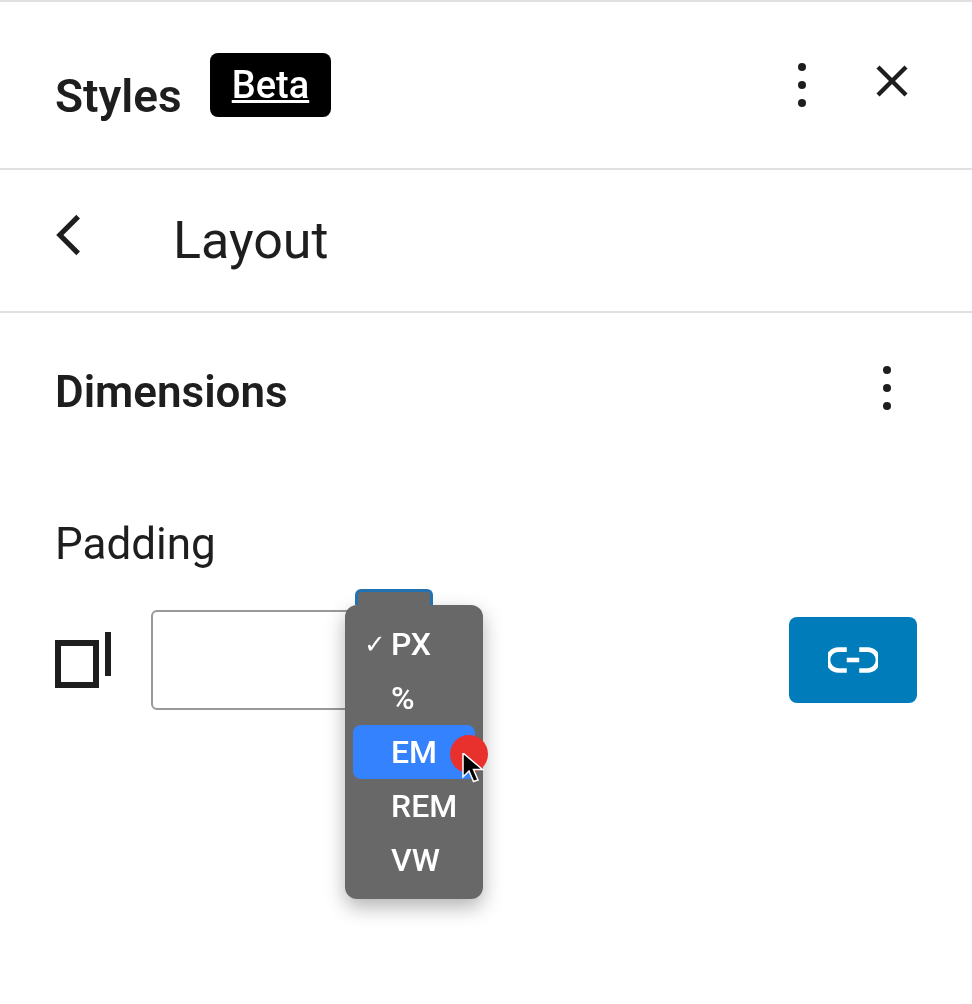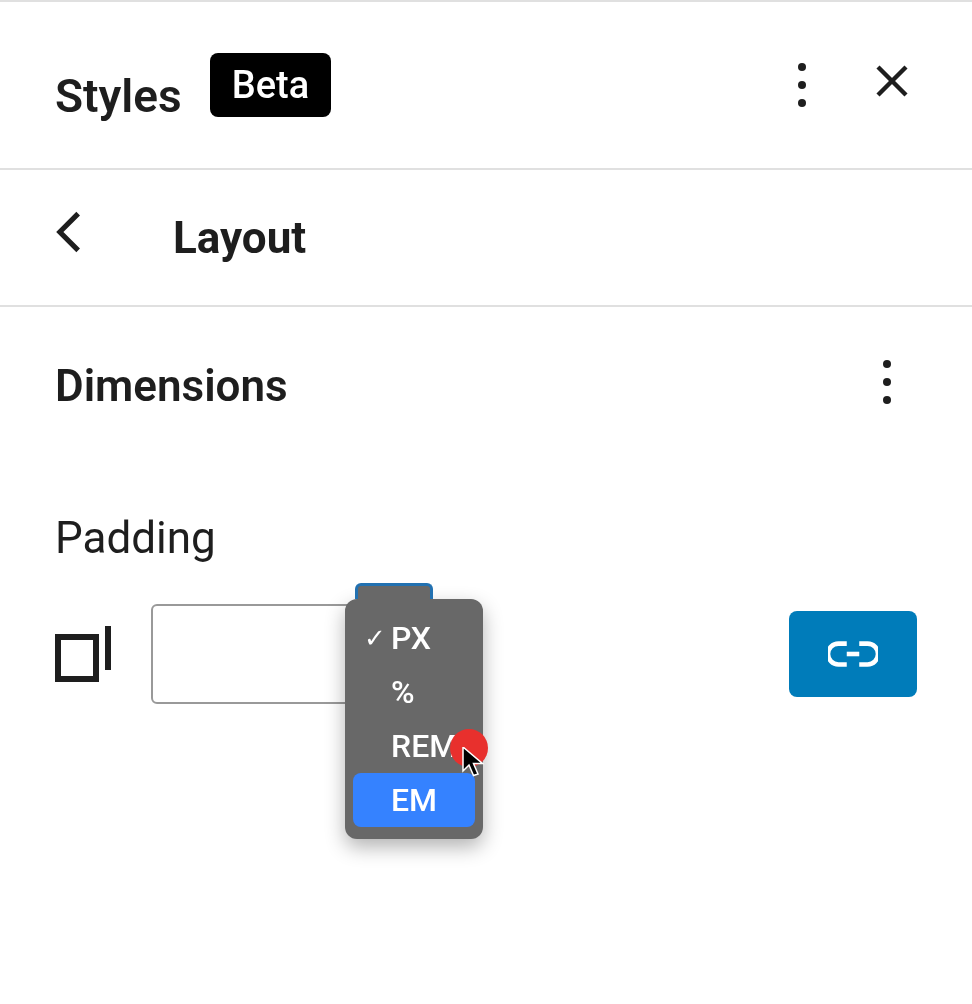--- a/index.html
+++ b/index.html
@@ -27,20 +27,21 @@
       margin-right: 28px;
       margin-top: 22px;
     }
     .badge {
       background: #000;
       color: #fff;
       padding: 10px 22px;
       border-radius: 8px;
       font-size: 38px;
       font-weight: 500;
+      text-decoration: underline;
     }
     .spacer {
       flex: 1;
     }
     .icon-btn {
       width: 60px;
       height: 60px;
       display: flex;
       align-items: center;
       justify-content: center;
@@ -69,22 +70,22 @@
       padding: 40px 55px;
       border-bottom: 2px solid #e0e0e0;
     }
     .back-chevron {
       font-size: 46px;
       font-weight: 400;
       cursor: pointer;
       margin-right: 90px;
     }
     .subheader-title {
-      font-size: 44px;
-      font-weight: 700;
+      font-size: 52px;
+      font-weight: 400;
     }
     .section {
       padding: 45px 55px 20px 55px;
     }
     .section-header {
       display: flex;
       align-items: flex-end;
       justify-content: space-between;
       margin-bottom: 100px;
     }
@@ -265,27 +266,31 @@
     <div class="dropdown">
       <div class="dropdown-tab"></div>
       <div class="dropdown-item">
         <span class="check-mark">✓</span>
         <span>PX</span>
       </div>
       <div class="dropdown-item">
         <span class="check-mark"></span>
         <span>%</span>
       </div>
+      <div class="dropdown-item highlighted">
+        <span class="check-mark"></span>
+        <span>EM</span>
+      </div>
       <div class="dropdown-item">
         <span class="check-mark"></span>
         <span>REM</span>
       </div>
-      <div class="dropdown-item highlighted">
+      <div class="dropdown-item">
         <span class="check-mark"></span>
-        <span>EM</span>
+        <span>VW</span>
       </div>
     </div>
 
     <div class="cursor-indicator">
       <div class="red-dot"></div>
       <div class="cursor-arrow">
         <svg width="26" height="30" viewBox="0 0 16 20">
           <path d="M0,0 L0,16 L4,12 L7,19 L10,18 L7,11 L13,11 Z" fill="#000" stroke="#fff" stroke-width="1"></path>
         </svg>
       </div>

